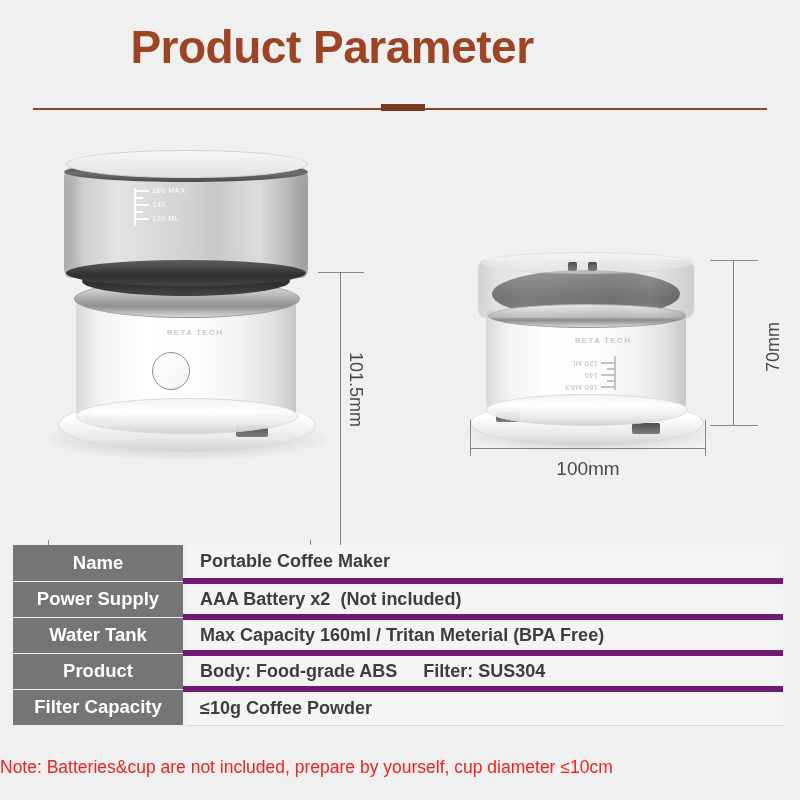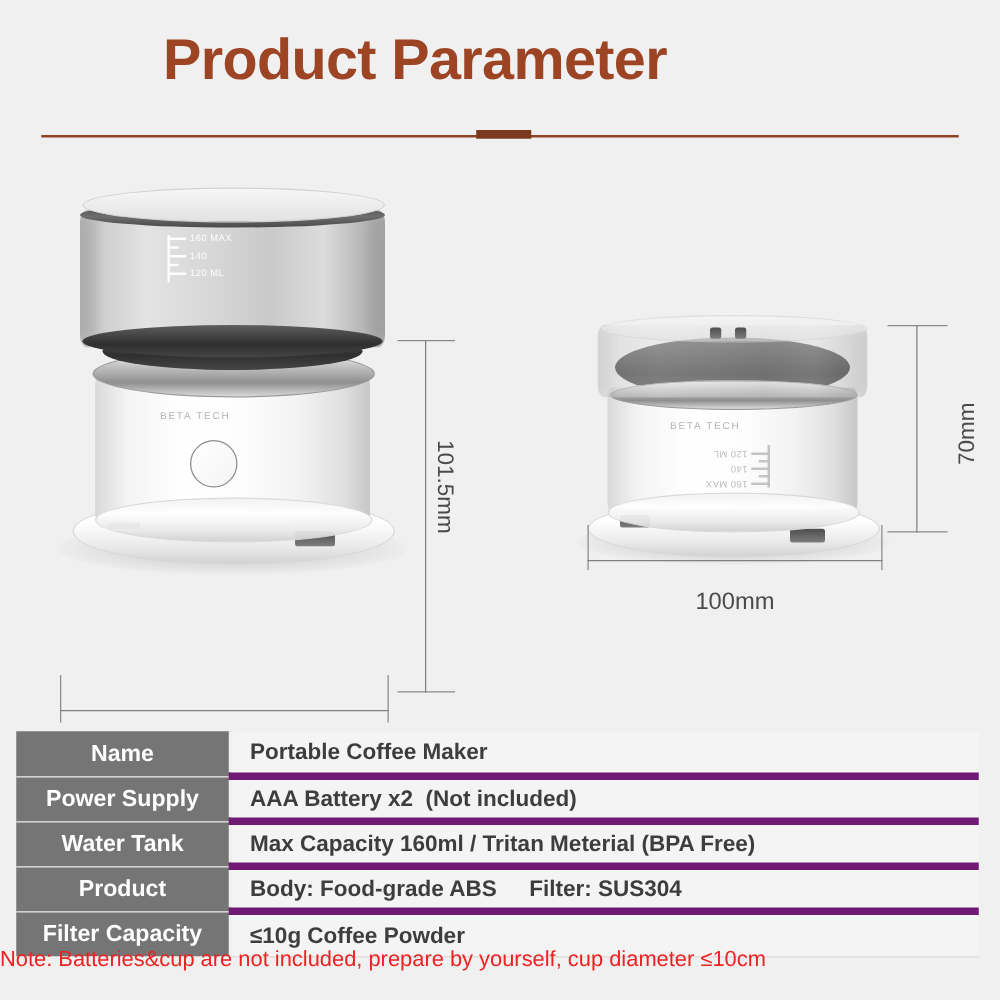--- a/index.html
+++ b/index.html
@@ -95,20 +95,21 @@
     background:linear-gradient(to bottom,#4e4e4e,#7d7d7d);
     border-radius:2px;
   }
   .brand{
     position:absolute;
     font-size:8px;
     letter-spacing:1.4px;
     color:#b3b3b3;
     font-family:"Liberation Sans", sans-serif;
     white-space:nowrap;
+    margin-left:39px;
   }
   .power-btn{
     position:absolute;
     border-radius:50%;
     border:1.4px solid #8d8d8d;
     background:linear-gradient(135deg,#ffffff,#f4f4f4);
   }
 
   
   .scale{position:absolute;}
@@ -126,38 +127,36 @@
 
   
   .dim-line-v{position:absolute;width:1px;background:#808080;}
   .dim-line-h{position:absolute;height:1px;background:#808080;}
   .dim-cap-h{position:absolute;height:1px;background:#8a8a8a;}
   .dim-cap-v{position:absolute;width:1px;background:#8a8a8a;}
   .dim-label-h{
     position:absolute;text-align:center;
     font-size:19px;color:#4a4a4a;
     font-family:"Liberation Sans", sans-serif;
-    margin-top:13px;
   }
   .dim-label-v{
     position:absolute;
     font-size:18px;color:#4a4a4a;
     white-space:nowrap;
     font-family:"Liberation Sans", sans-serif;
   }
   .rot-cw{transform:rotate(90deg);transform-origin:left top;}
   .rot-ccw{transform:rotate(-90deg);transform-origin:left top;}
 
   
   .spec-table{
     position:absolute;left:13px;top:545px;
     width:770px;
     border-collapse:collapse;
     table-layout:fixed;
-    margin-top:40px;
   }
   .spec-table tr{height:36px;}
   .spec-table td.k{
     width:170px;
     background:#757575;
     color:#ffffff;
     font-size:18.5px;
     font-weight:bold;
     text-align:center;
     border-bottom:1px solid #e8e8e8;

